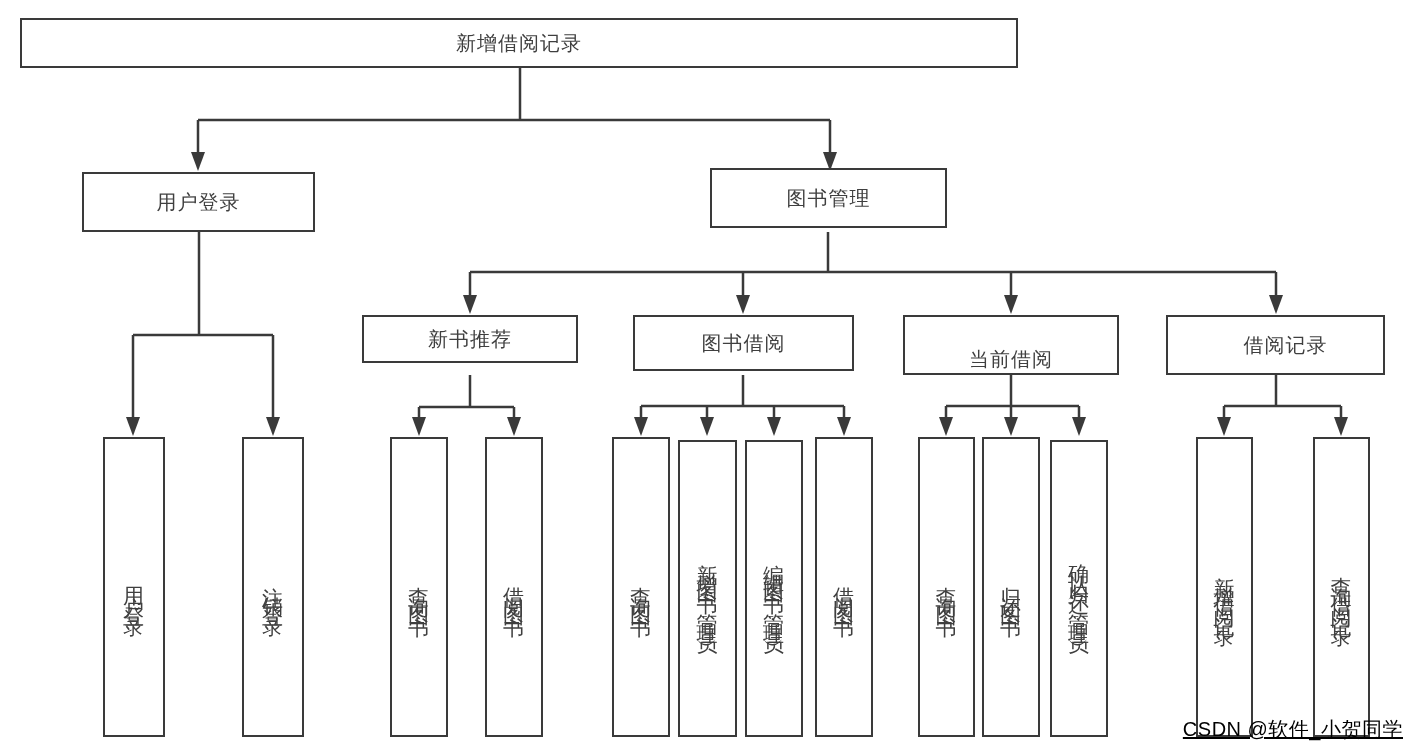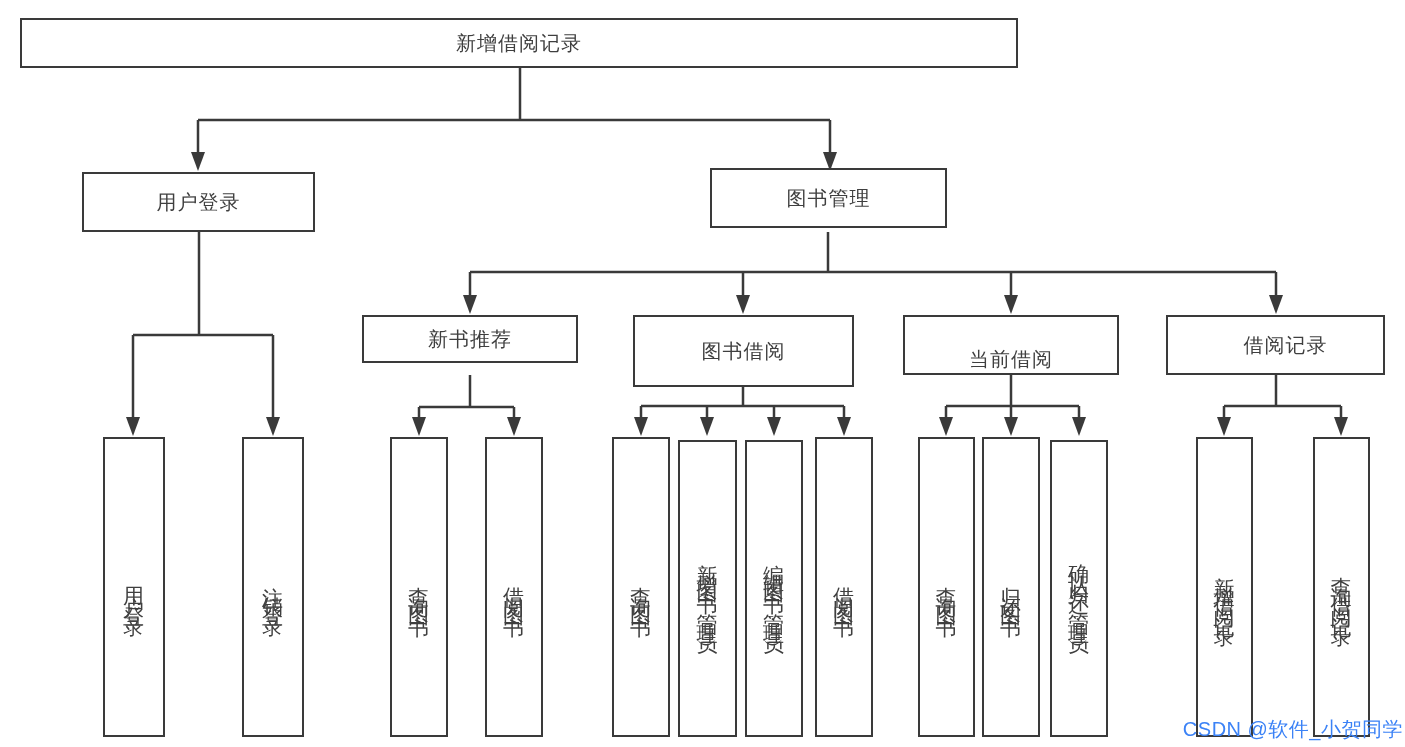--- a/index.html
+++ b/index.html
@@ -31,23 +31,24 @@
     text-orientation:mixed;
     font-size:21px;
     line-height:1.1;
     letter-spacing:10px;
     padding-top:6px;
   }
   .watermark{
     position:absolute;
     right:2px;top:716px;
     font-size:20px;
-    color:#3b82f6;
+    color:#000000;
     z-index:5;
     letter-spacing:0.5px;
+    text-decoration:underline;
   }
 </style>
 </head>
 <body>
 
 <div class="canvas">
 
   <svg class="connector-layer" width="1405" height="747" viewBox="0 0 1405 747">
     <g>
       <path d="M520 68 V120 M198 120 H830 M198 120 V154 M830 120 V154"></path>
@@ -98,21 +99,21 @@
   <div class="box" style="left:82px;top:172px;width:233px;height:60px;">
       <span>用户登录</span>
     </div>
   <div class="box" style="left:710px;top:168px;width:237px;height:60px;">
       <span>图书管理</span>
     </div>
 
   <div class="box" style="left:362px;top:315px;width:216px;height:48px;">
       <span>新书推荐</span>
     </div>
-  <div class="box" style="left:633px;top:315px;width:221px;height:72px;">
+  <div class="box" style="left:633px;top:315px;width:221px;height:56px;">
       <span>图书借阅</span>
     </div>
   <div class="box" style="left:903px;top:315px;width:216px;height:60px;align-items:flex-end;">
       <span>当前借阅</span>
     </div>
   <div class="box" style="left:1166px;top:315px;width:219px;height:60px;padding-left:20px;">
       <span>借阅记录</span>
     </div>
 
   <div class="box vbox" style="left:103px;top:437px;width:62px;height:300px;">

